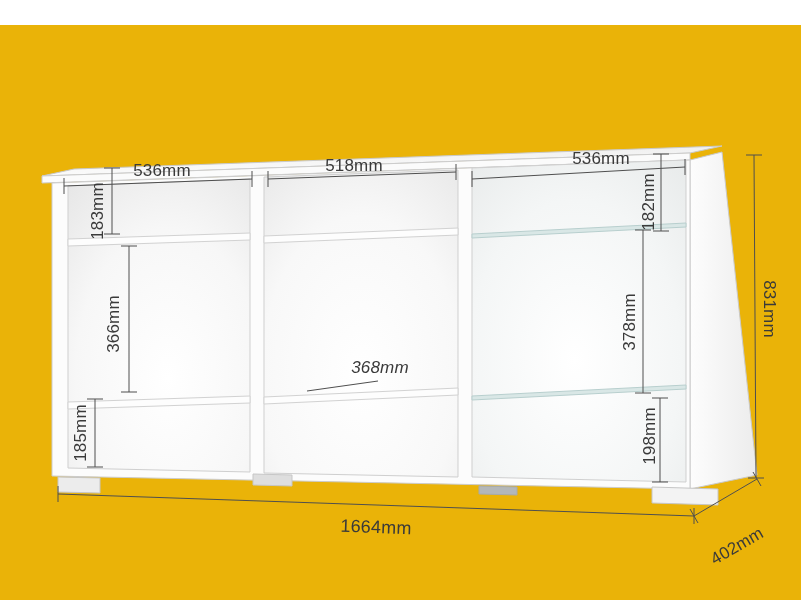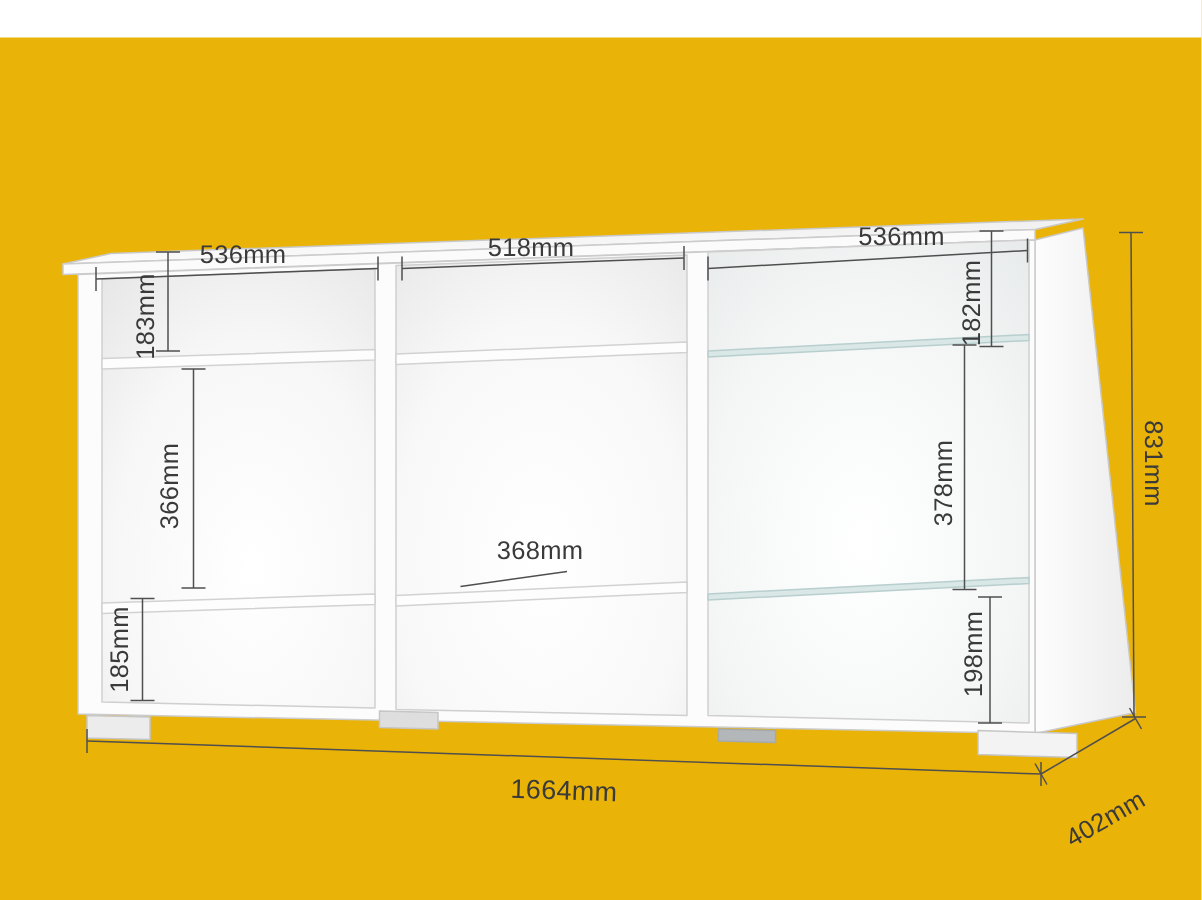--- a/index.html
+++ b/index.html
@@ -134,21 +134,21 @@
   <div class="dim-label" style="left:354px; top:140px;">518mm</div>
 
   <div class="dim-label" style="left:601px; top:133px;">536mm</div>
 
   <div class="dim-label rot-ccw" style="left:97px; top:186px;">183mm</div>
 
   <div class="dim-label rot-ccw" style="left:113px; top:299px;">366mm</div>
 
   <div class="dim-label rot-ccw" style="left:80px; top:408px;">185mm</div>
 
-  <div class="dim-label" style="left:360px; top:342px;">368mm</div>
+  <div class="dim-label" style="left:380px; top:342px;font-style:italic;">368mm</div>
 
   <div class="dim-label rot-ccw" style="left:648px; top:177px;">182mm</div>
 
   <div class="dim-label rot-ccw" style="left:629px; top:297px;">378mm</div>
 
   <div class="dim-label rot-ccw" style="left:649px; top:411px;">198mm</div>
 
   <div class="dim-label lg rot-w" style="left:376px; top:502px;">1664mm</div>
 
   <div class="dim-label rot-d" style="left:737px; top:521px;">402mm</div>

